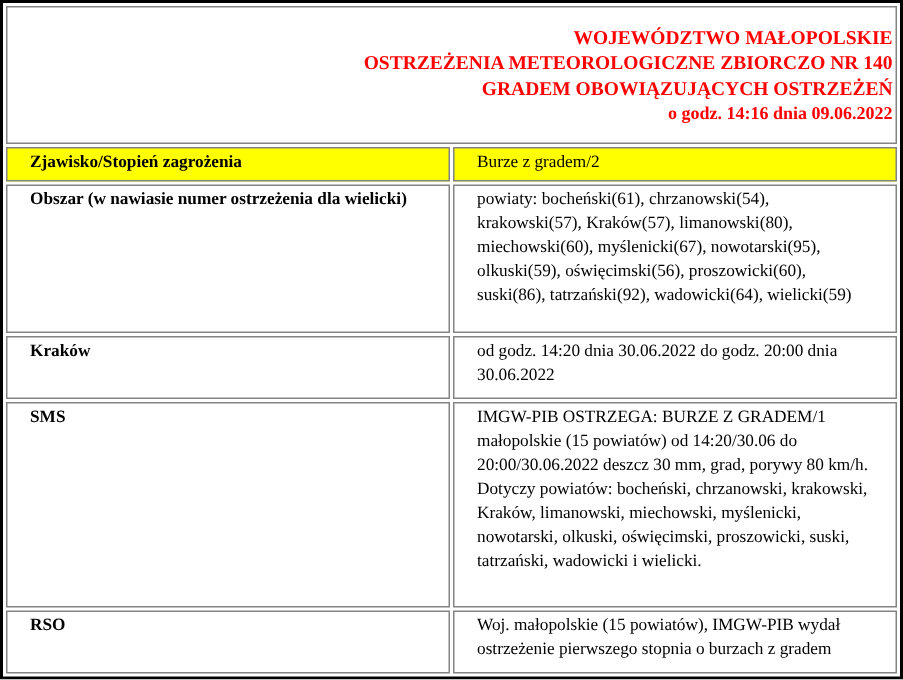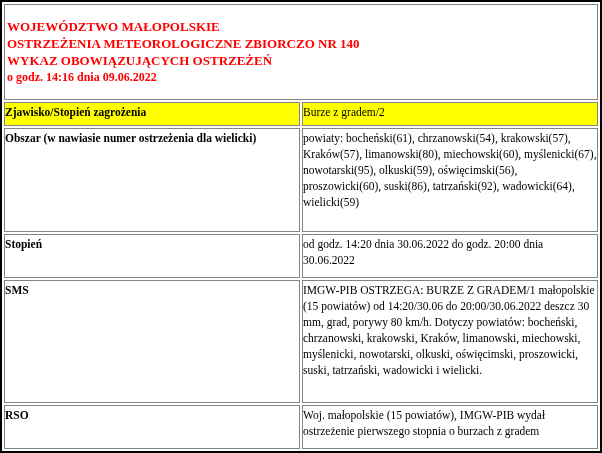--- a/index.html
+++ b/index.html
@@ -14,29 +14,29 @@
   }
   table.warn {
     width: 100%;
     height: 100%;
     border-spacing: 2px;
     border-collapse: separate;
     table-layout: fixed;
   }
   td {
     border: 1px solid #848484;
-    padding: 1px 0;
+    padding: 1px 15px;
     font-size: 11.5px;
     line-height: 16px;
     vertical-align: top;
     color: #000;
     word-wrap: break-word;
   }
   td.head-cell {
-    text-align: left;
+    text-align: right;
     vertical-align: middle;
     padding: 4px 2px;
   }
   .head-line {
     color: #ff0000;
     font-weight: bold;
     font-size: 13px;
     line-height: 17px;
   }
   .head-line.small { font-size: 12px; }
@@ -49,37 +49,37 @@
 </head>
 <body>
 
 <div class="doc">
   <table class="warn">
     <tbody>
         <tr>
       <td class="head-cell" colspan="2">
         <div class="head-line">WOJEWÓDZTWO MAŁOPOLSKIE</div>
         <div class="head-line">OSTRZEŻENIA METEOROLOGICZNE ZBIORCZO NR 140</div>
-        <div class="head-line">WYKAZ OBOWIĄZUJĄCYCH OSTRZEŻEŃ</div>
+        <div class="head-line">GRADEM OBOWIĄZUJĄCYCH OSTRZEŻEŃ</div>
         <div class="head-line small">o godz. 14:16 dnia 09.06.2022</div>
       </td>
     </tr>
 
     <tr class="hl-yellow">
       <td class="label-cell">Zjawisko/Stopień zagrożenia</td>
       <td>Burze z gradem/2</td>
     </tr>
 
     <tr>
       <td class="label-cell">Obszar (w nawiasie numer ostrzeżenia dla wielicki)</td>
       <td>powiaty: bocheński(61), chrzanowski(54), krakowski(57), Kraków(57), limanowski(80), miechowski(60), myślenicki(67), nowotarski(95), olkuski(59), oświęcimski(56), proszowicki(60), suski(86), tatrzański(92), wadowicki(64), wielicki(59)</td>
     </tr>
 
     <tr>
-      <td class="label-cell">Stopień</td>
+      <td class="label-cell">Kraków</td>
       <td>od godz. 14:20 dnia 30.06.2022 do godz. 20:00 dnia 30.06.2022</td>
     </tr>
 
 
 
     <tr>
       <td class="label-cell">SMS</td>
       <td>IMGW-PIB OSTRZEGA: BURZE Z GRADEM/1 małopolskie (15 powiatów) od 14:20/30.06 do 20:00/30.06.2022 deszcz 30 mm, grad, porywy 80 km/h. Dotyczy powiatów: bocheński, chrzanowski, krakowski, Kraków, limanowski, miechowski, myślenicki, nowotarski, olkuski, oświęcimski, proszowicki, suski, tatrzański, wadowicki i wielicki.</td>
     </tr>
 

